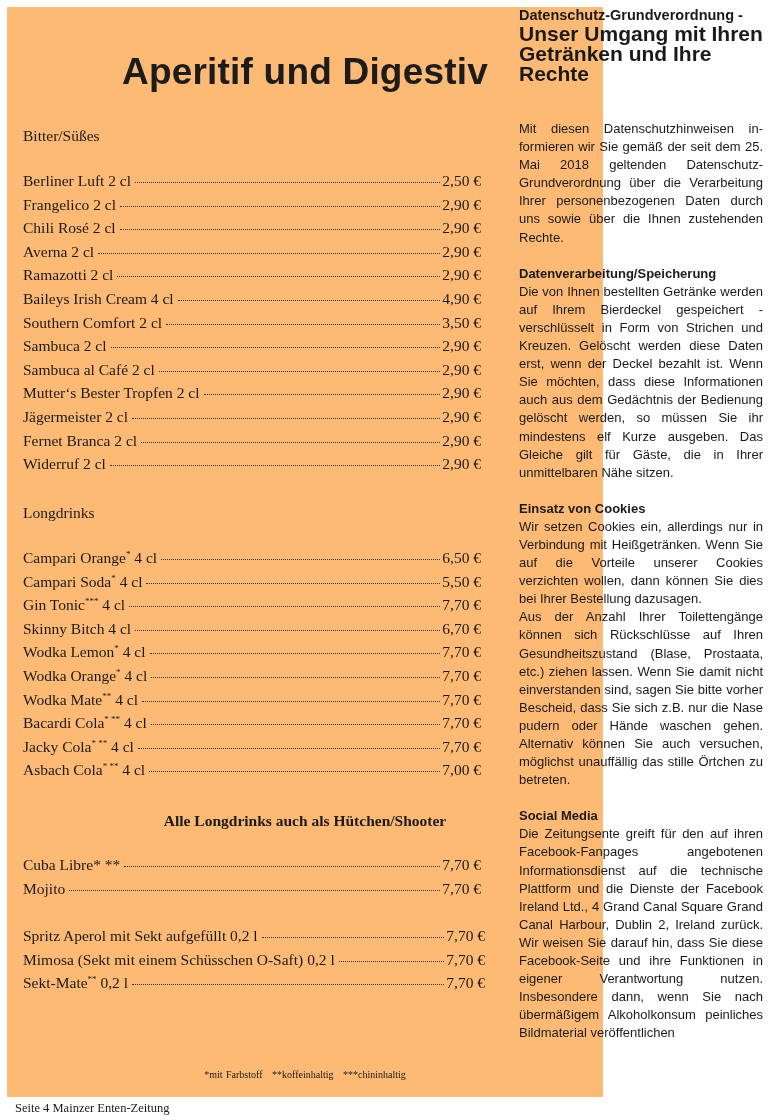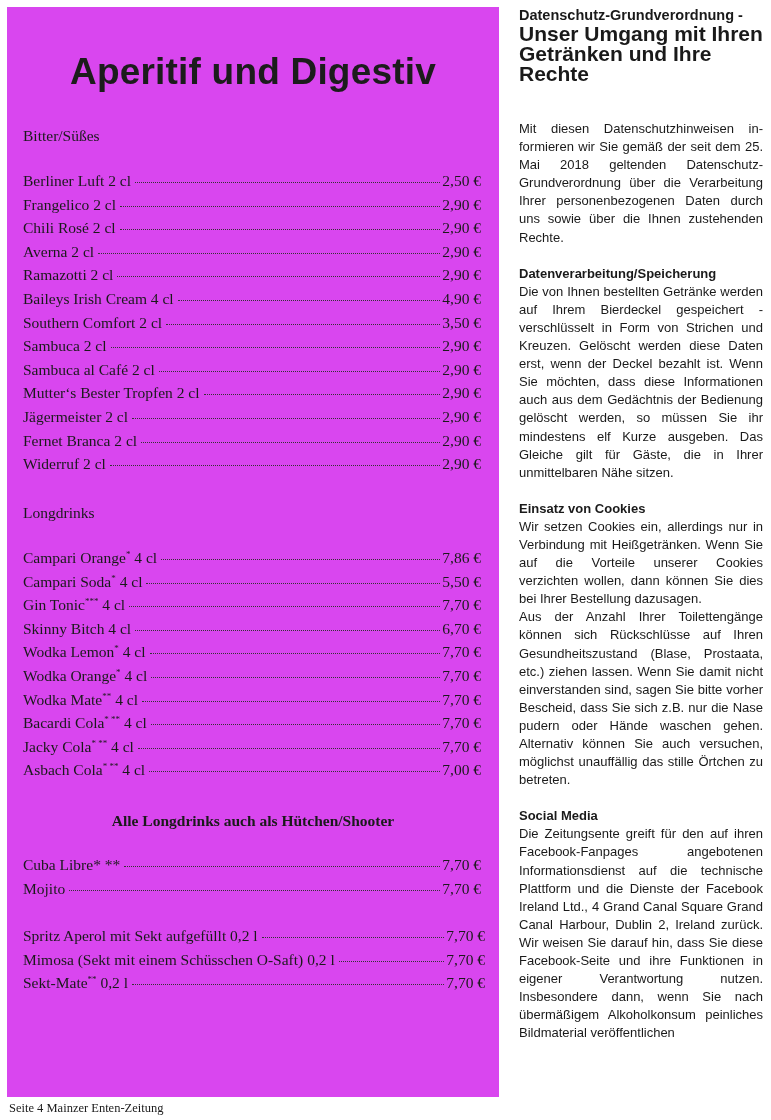--- a/index.html
+++ b/index.html
@@ -1,20 +1,20 @@
 <!DOCTYPE html>
 <html><head>
   <meta charset="utf-8">
   <style>
     html, body { margin: 0; padding: 0; background: #ffffff; }
     body { width: 771px; height: 1120px; position: relative; overflow: hidden; color: #1a1a1a; }
 
     .menu-panel {
-      position: absolute; left: 7px; top: 7px; width: 492px; height: 1090px;
-      background: #d946ef;
+      position: absolute; left: 7px; top: 7px; width: 596px; height: 1090px;
+      background: #fdba74;
     }
     .menu-title {
       position: absolute; left: 0; right: 0; top: 44px;
       text-align: center;
       font-family: "Liberation Sans", sans-serif; font-weight: bold;
       font-size: 37px; color: #1c1c1c; letter-spacing: 0.2px;
     }
     .section-label {
       position: absolute; left: 16px;
       font-family: "Liberation Serif", serif; font-size: 15.5px; color: #1a1a1a;
@@ -39,21 +39,21 @@
       font-family: "Liberation Serif", serif; font-weight: bold; font-size: 15.5px; color: #1a1a1a;
     }
     .legend {
       position: absolute; left: 0; right: 0; top: 1062px; text-align: center;
       font-family: "Liberation Serif", serif; font-size: 10px; color: #1a1a1a;
       word-spacing: 1px;
     }
     .legend span { margin: 0 3px; }
 
     .page-footer {
-      position: absolute; left: 9px; top: 1101px;
+      position: absolute; left: 15px; top: 1101px;
       font-family: "Liberation Serif", serif; font-size: 12.5px; color: #1a1a1a;
     }
 
     .privacy-col {
       position: absolute; left: 519px; top: 6px; width: 244px;
       font-family: "Liberation Sans", sans-serif; color: #1a1a1a;
     }
     .privacy-title {
       font-weight: bold; margin: 0;
     }
@@ -140,21 +140,21 @@
         <span class="dots"></span>
         <span class="price">2,90 €</span>
       </div>
     </div>
 
   <div class="section-label" style="top:497px;text-align:right;">Longdrinks</div>
   <div class="item-list" style="top:542px;">
       <div class="menu-item">
         <span class="name"><span>Campari Orange</span><sup>*</sup> <span>4 cl</span></span>
         <span class="dots"></span>
-        <span class="price">7,86 €</span>
+        <span class="price">6,50 €</span>
       </div>
       <div class="menu-item">
         <span class="name"><span>Campari Soda</span><sup>*</sup> <span>4 cl</span></span>
         <span class="dots"></span>
         <span class="price">5,50 €</span>
       </div>
       <div class="menu-item">
         <span class="name"><span>Gin Tonic</span><sup>***</sup> <span>4 cl</span></span>
         <span class="dots"></span>
         <span class="price">7,70 €</span>
@@ -222,20 +222,25 @@
         <span class="dots"></span>
         <span class="price">7,70 €</span>
       </div>
       <div class="menu-item">
         <span class="name"><span>Sekt-Mate</span><sup>**</sup> <span>0,2 l</span></span>
         <span class="dots"></span>
         <span class="price">7,70 €</span>
       </div>
     </div>
 
+  <div class="legend">
+    <span>*mit Farbstoff</span>
+    <span>**koffeinhaltig</span>
+    <span>***chininhaltig</span>
+  </div>
 </div>
 
 <div class="page-footer">Seite 4 Mainzer Enten-Zeitung</div>
 
 <div class="privacy-col">
   <h1 class="privacy-title">
     <span class="t1">Datenschutz-Grundverordnung -</span>
     <span class="t2">Unser Umgang mit Ihren</span>
     <span class="t2">Getränken und Ihre Rechte</span>
   </h1>

